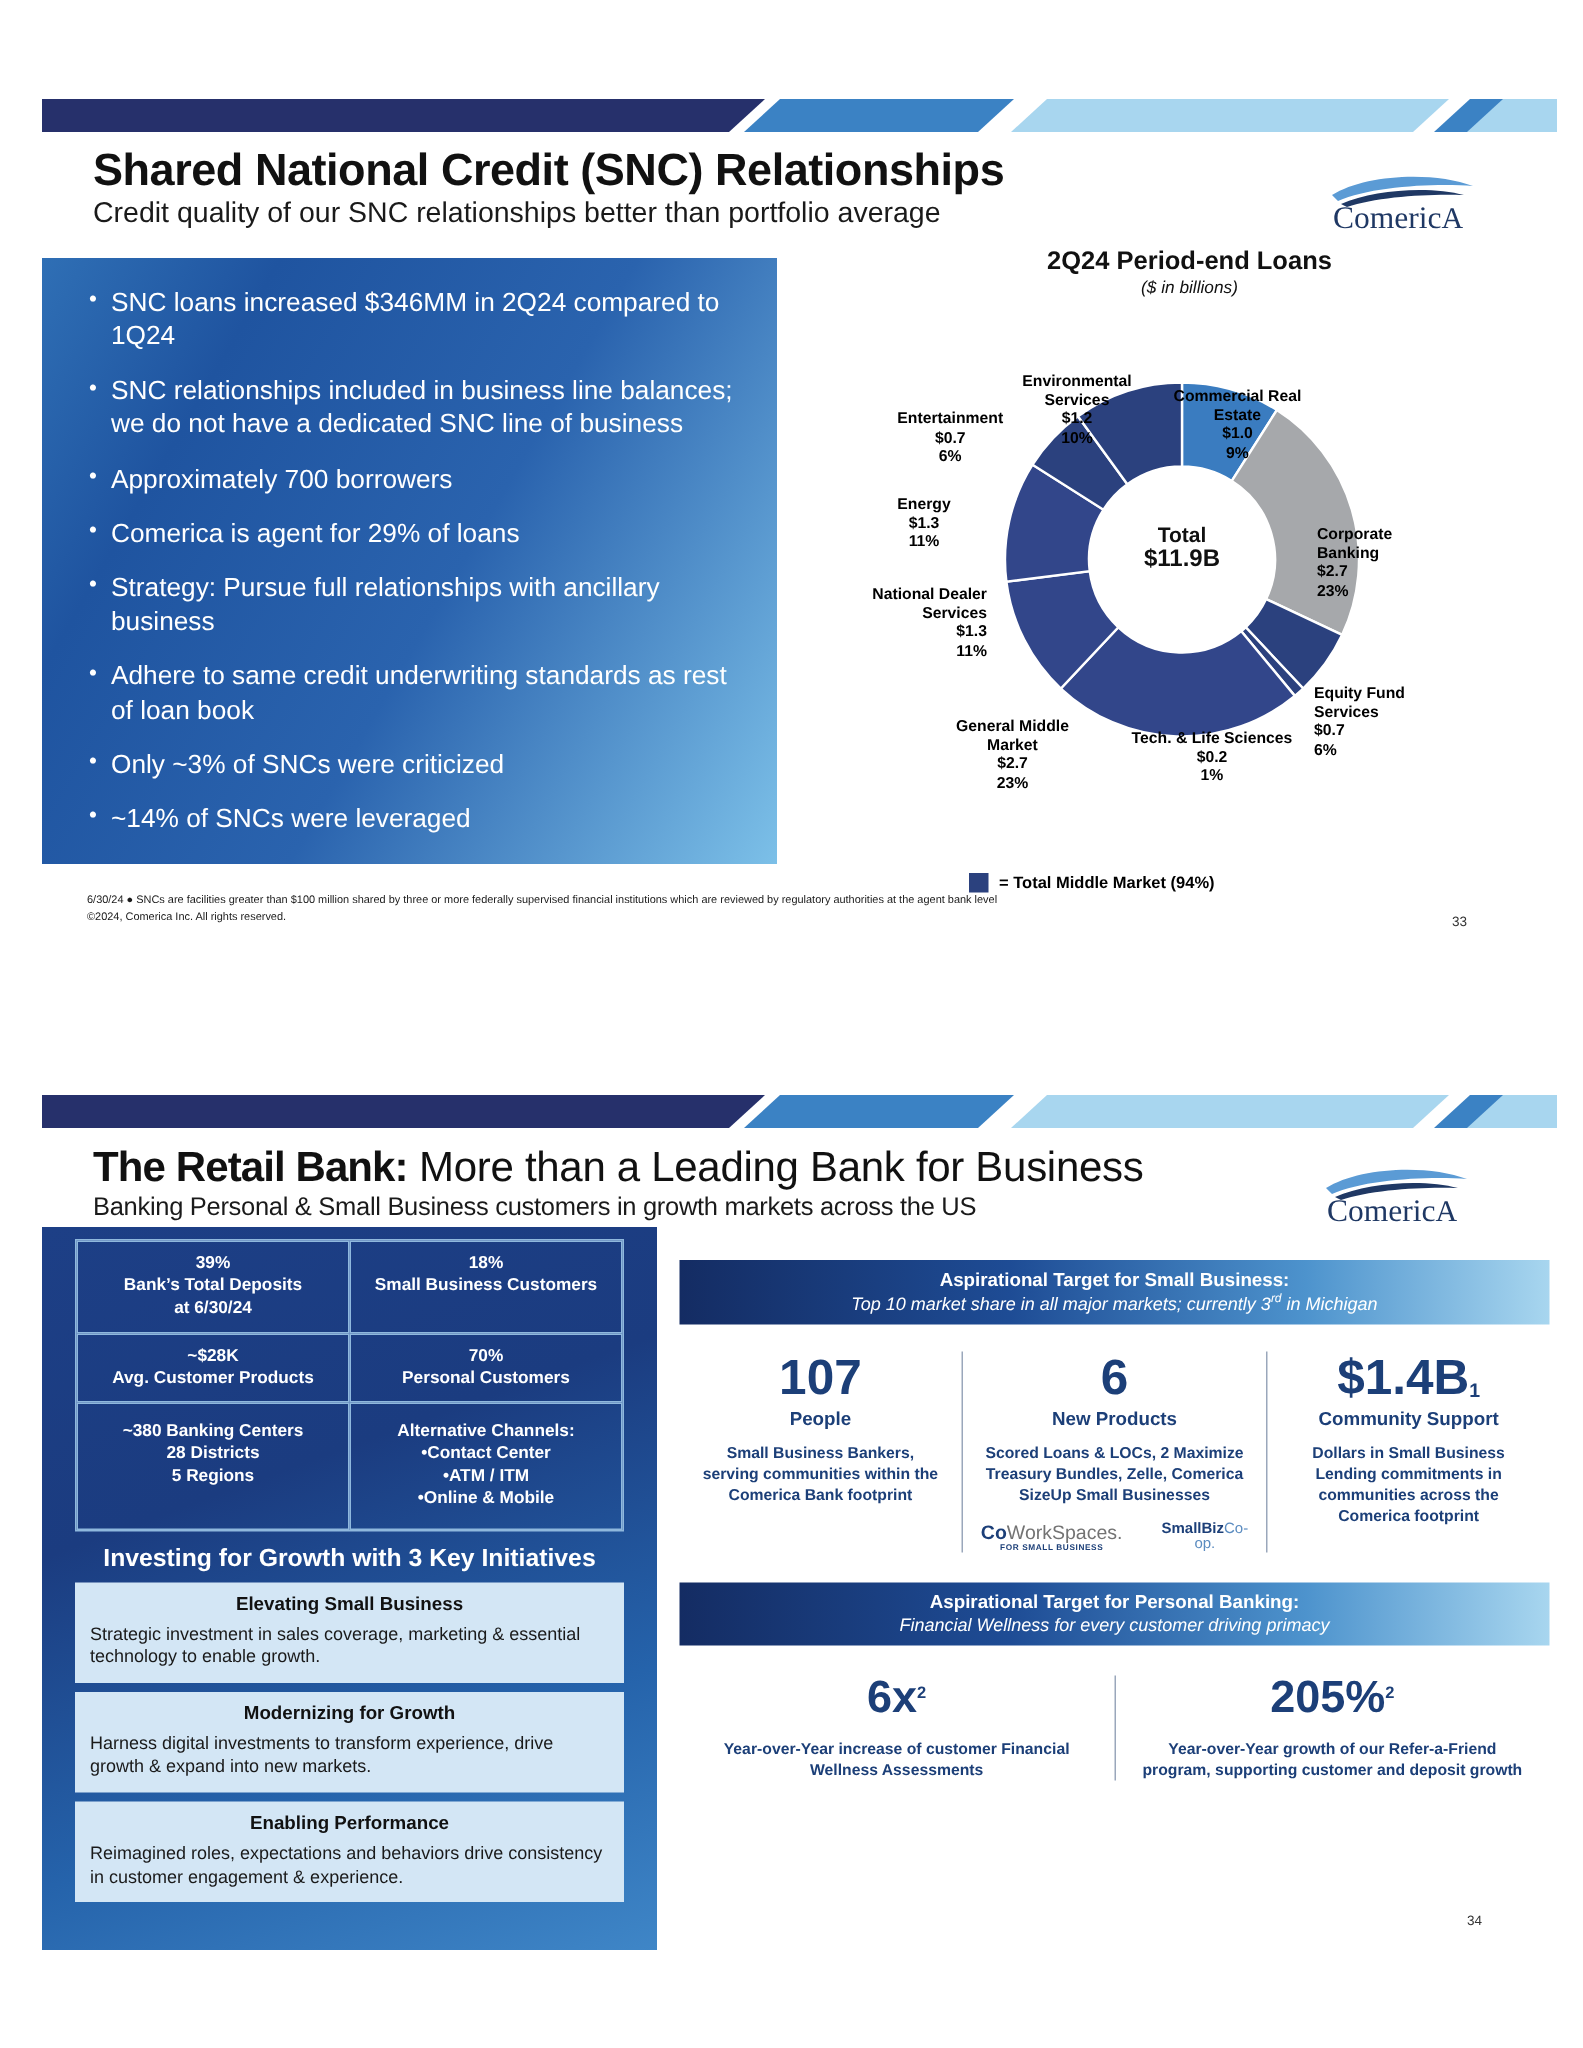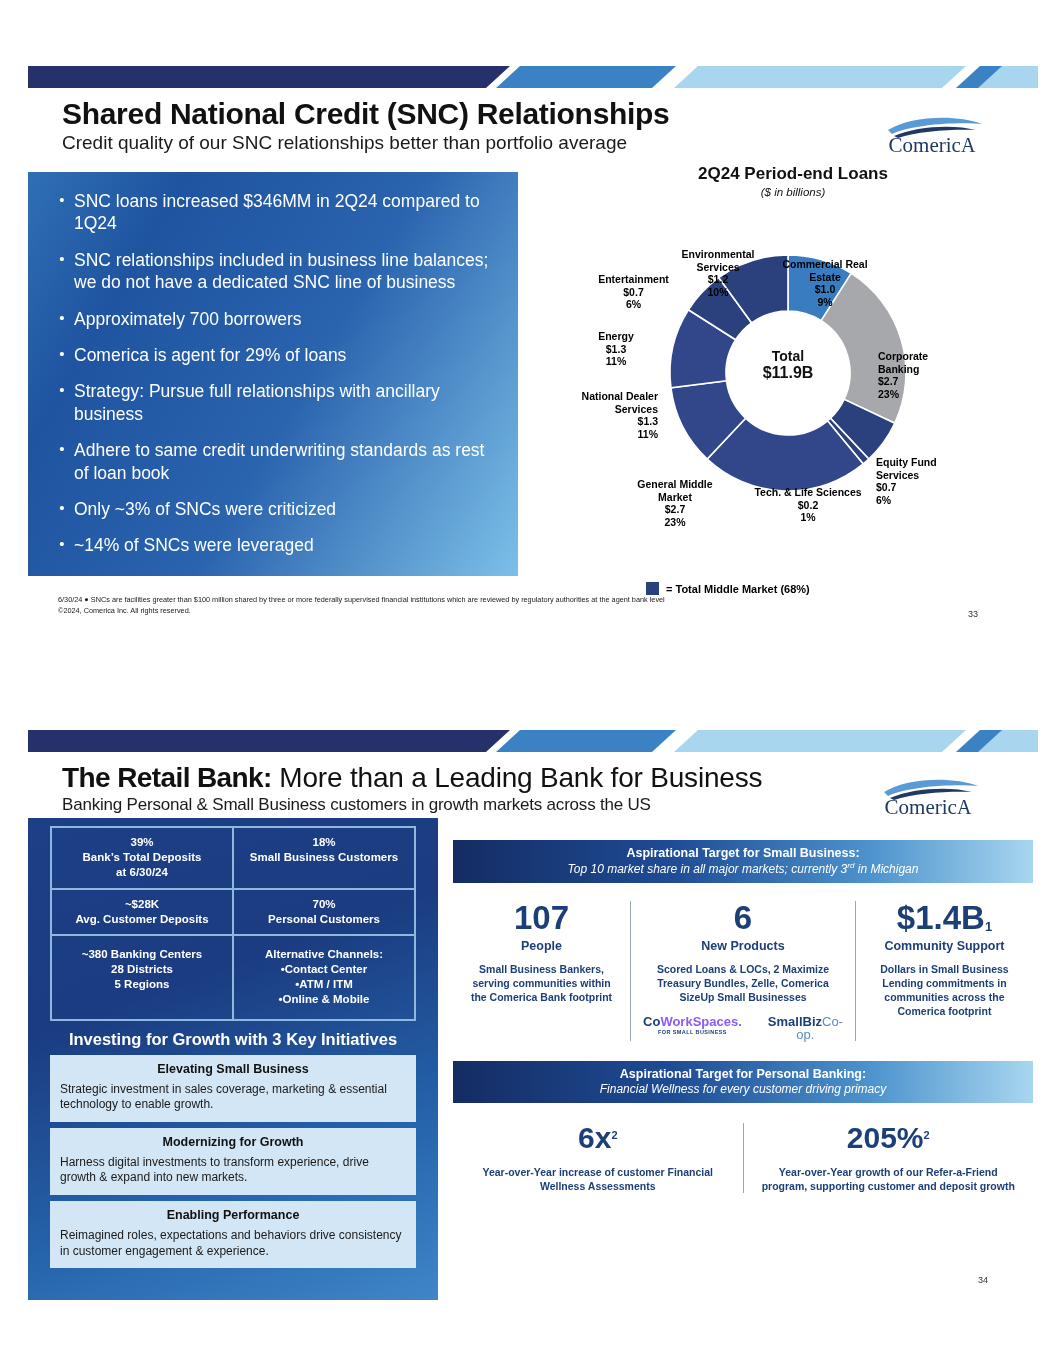--- a/index.html
+++ b/index.html
@@ -101,23 +101,23 @@
   .metrics { display:flex; margin-top:18px; }
   .metric { flex:1; text-align:center; padding:0 12px; position:relative; }
   .metric + .metric { border-left:1px solid #9aa7bb; }
   .mval { font-size:33px; font-weight:bold; color:#1c3f78; line-height:1; }
   .mval sup { font-size:13px; font-weight:bold; vertical-align: baseline; position:relative; top:2px;}
   .mlabel { font-size:12.5px; font-weight:bold; color:#1c3f78; margin-top:5px; }
   .mdesc { font-size:10.5px; font-weight:bold; color:#1c3f78; line-height:1.32; margin-top:10px; }
 
   .sublogos { display:flex; justify-content:center; gap:26px; margin-top:10px; align-items:flex-start; }
   .lg1 { font-size:13px; font-weight:bold; color:#1c3f78; line-height:1; text-align:center;}
-  .lg1 .lt { color:#8b5cf6; font-weight:bold; }
+  .lg1 .lt { color:#737373; font-weight:normal; }
   .lg1 .tiny { display:block; font-size:5.5px; letter-spacing:0.4px; color:#1c3f78; margin-top:2px; }
-  .lg2 { font-size:13px; font-weight:bold; color:#1c3f78; line-height:1; }
+  .lg2 { font-size:10px; font-weight:bold; color:#1c3f78; line-height:1; }
   .lg2 .lt { color:#5b8cc0; font-weight:normal; }
 
   .metrics2 { display:flex; margin-top:20px;align-items:flex-end; }
   .metric2 { flex:1; text-align:center; padding:0 16px; }
   .metric2 + .metric2 { border-left:1px solid #9aa7bb; }
   .mval2 { font-size:30px; font-weight:bold; color:#1c3f78; line-height:1; }
   .mval2 sup { font-size:11px; position:relative; top:2px; }
   .mdesc2 { font-size:10.5px; font-weight:bold; color:#1c3f78; line-height:1.35; margin-top:12px; }
 </style>
 </head>
@@ -247,21 +247,21 @@
         <span>23%</span>
       </div>
       <div class="dlabel l" style="left:318px; top:258px; width:96px;">
         Equity Fund<br>Services<br>
         <span>$0.7</span><br>
         <span>6%</span>
       </div>
 
       <div class="legend">
         <span class="sw"></span>
-        <span>= Total Middle Market (68%)</span>
+        <span>= Total Middle Market (94%)</span>
       </div>
     </div>
   </div>
 
   <div class="foot1">
     <div>6/30/24 ● SNCs are facilities greater than $100 million shared by three or more federally supervised financial institutions which are reviewed by regulatory authorities at the agent bank level</div>
     <div>©2024, Comerica Inc. All rights reserved.</div>
   </div>
   <div class="pagenum" style="left:940px; top:543px;">33</div>
 </div>
@@ -298,21 +298,21 @@
         <div>39%</div>
         <div>Bank’s Total Deposits</div>
         <div>at 6/30/24</div>
       </div>
       <div class="stat-cell">
         <div>18%</div>
         <div>Small Business Customers</div>
       </div>
       <div class="stat-cell">
         <div>~$28K</div>
-        <div>Avg. Customer Deposits</div>
+        <div>Avg. Customer Products</div>
       </div>
       <div class="stat-cell">
         <div>70%</div>
         <div>Personal Customers</div>
       </div>
       <div class="stat-cell big">
         <div style="white-space:pre-line">~380 Banking Centers
 28 Districts
 5 Regions</div>
       </div>

